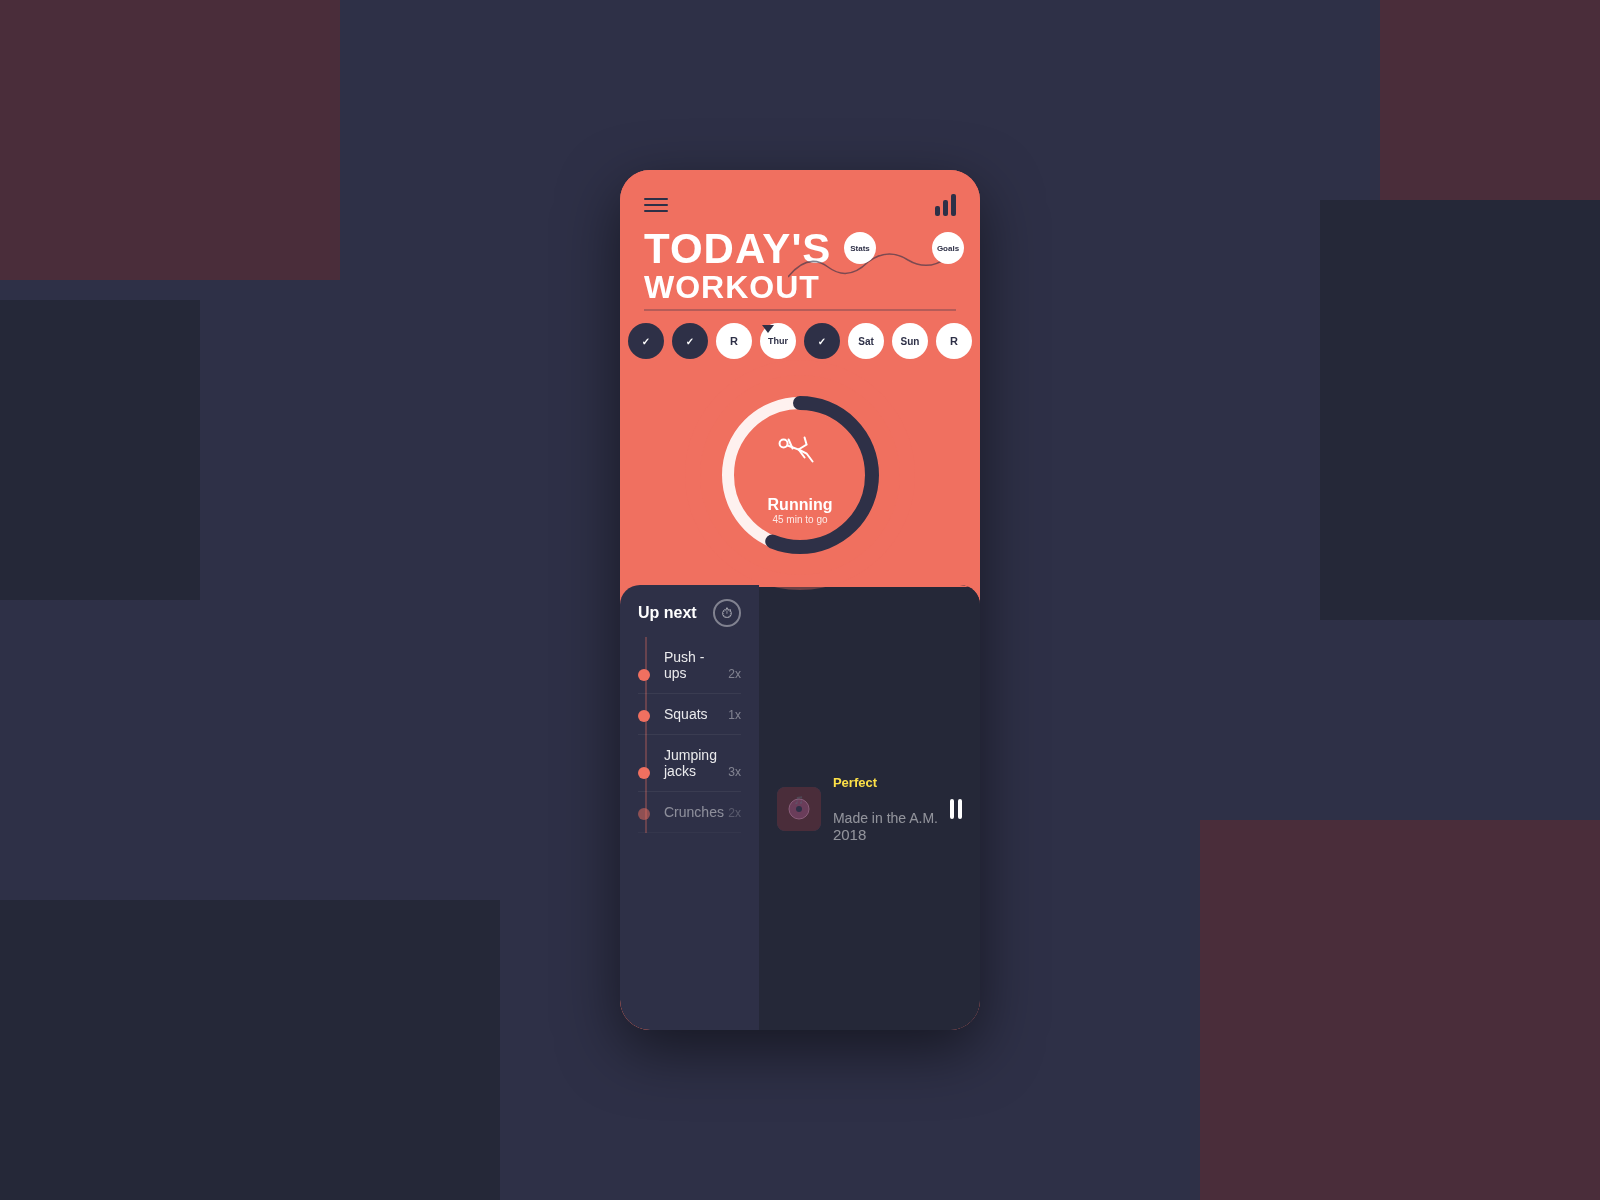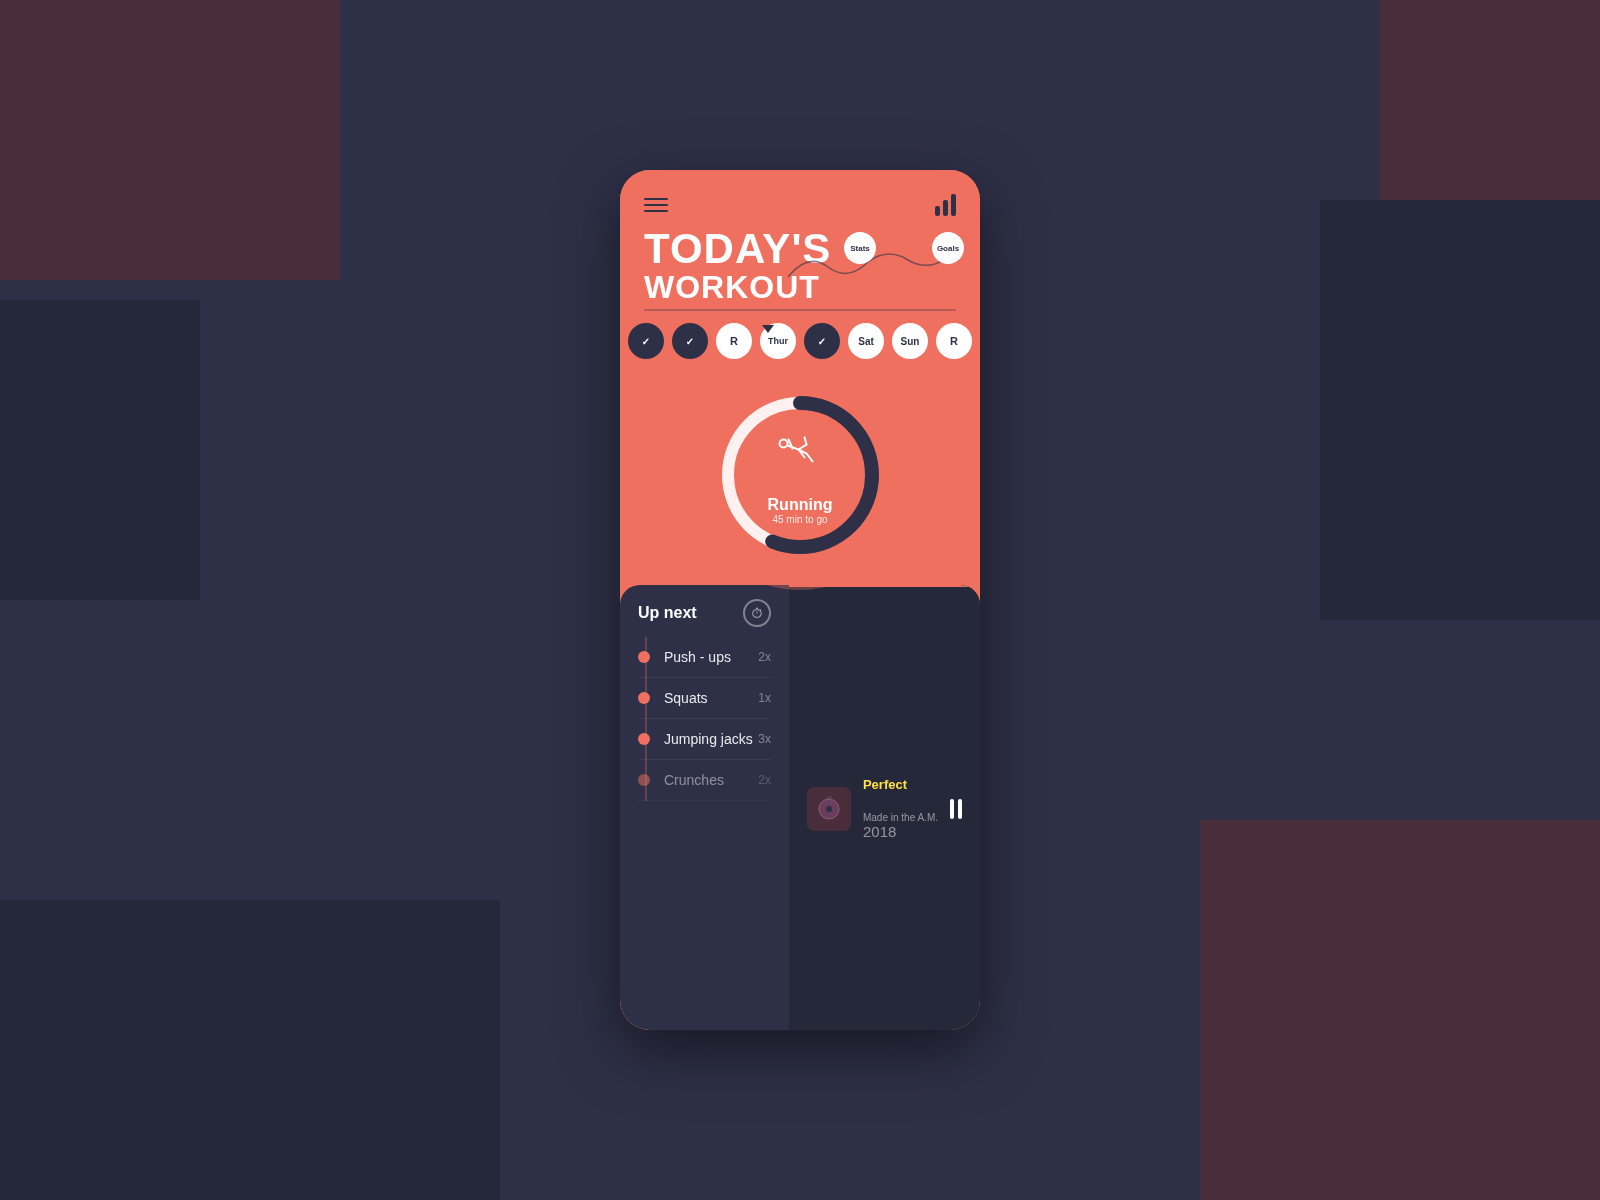--- a/index.html
+++ b/index.html
@@ -324,21 +324,21 @@
       position: absolute;
       left: 25px;
       top: 0;
       bottom: 0;
       width: 2px;
       background: rgba(240, 112, 96, 0.3);
     }
 
     .exercise-item {
       display: flex;
-      align-items: center;
+      align-items: flex-end;
       padding: 12px 0;
       border-bottom: 1px solid rgba(255,255,255,0.06);
       position: relative;
     }
 
     .exercise-dot {
       width: 12px;
       height: 12px;
       border-radius: 50%;
       background: #f07060;
@@ -385,21 +385,21 @@
       flex: 1;
     }
 
     .song-title {
       font-size: 13px;
       font-weight: 700;
       color: #fde047;
     }
 
     .song-album {
-      font-size: 10px;
+      font-size: 14px;
       color: rgba(255,255,255,0.5);
       margin-top: 20px;
     }
 
     .song-year {
       font-size: 15px;
       color: rgba(255,255,255,0.5);
     }
 
     .pause-btn {

